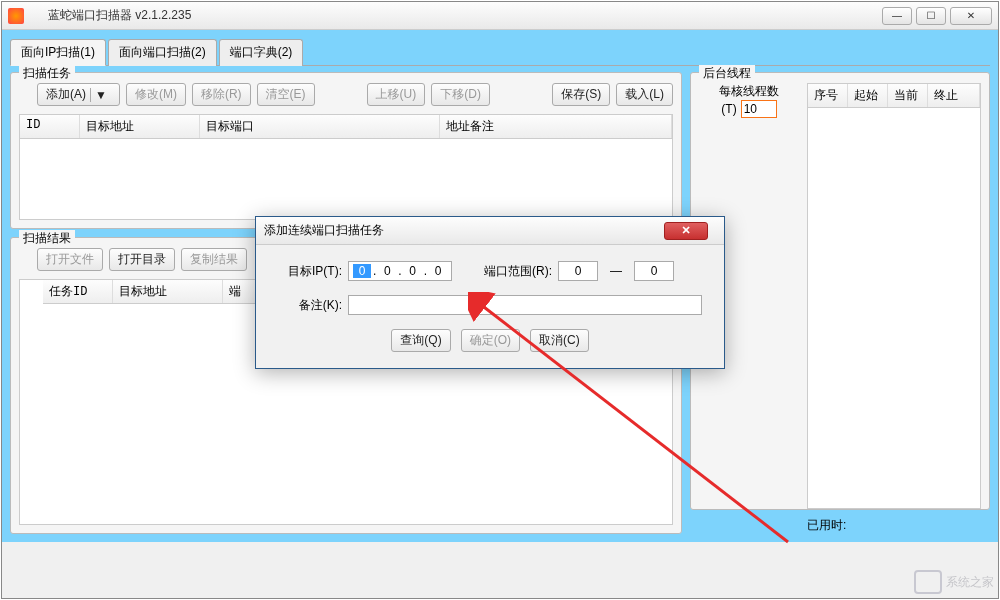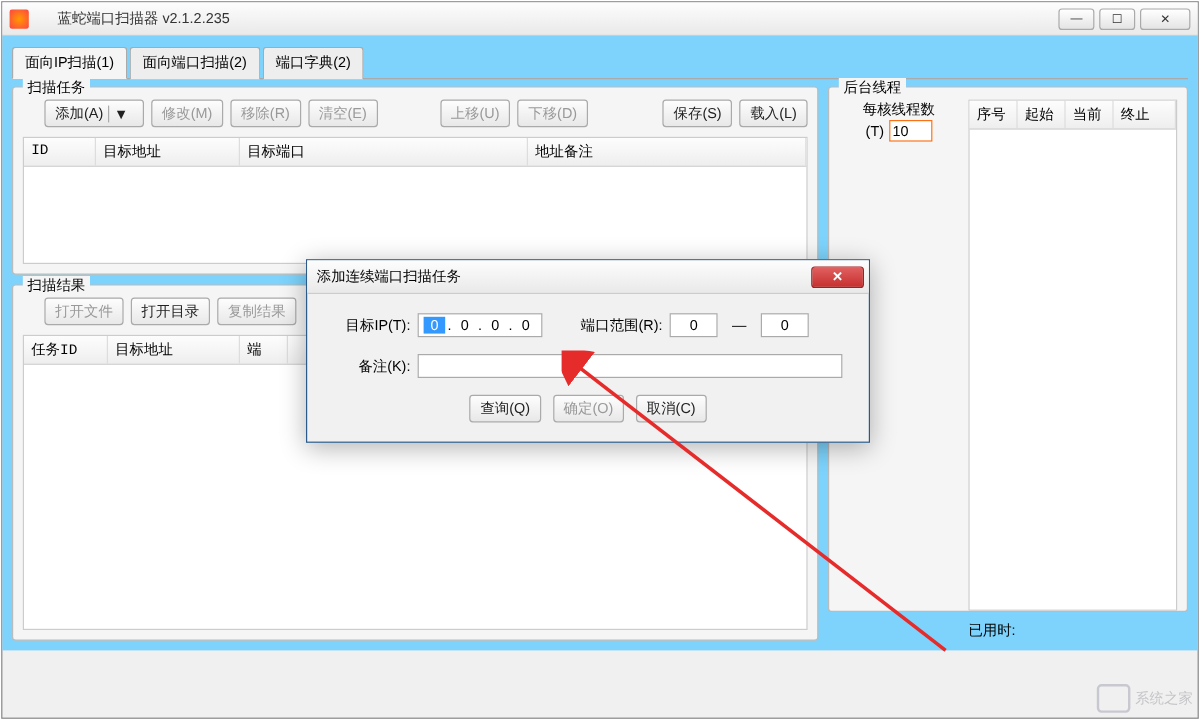--- a/index.html
+++ b/index.html
@@ -44,21 +44,21 @@
     .thread-panel input[type="text"] { width: 36px; border: 1px solid #f97316; padding: 1px 2px; }
     .chk { display: flex; align-items: flex-start; gap: 4px; }
     .chk input { margin-top: 3px; }
     
     .result-table .table-body { height: 220px; }
     .right-table .table-body { height: 400px; }
     .elapsed { margin-top: 8px; }
     
     
     .dialog { position: absolute; left: 255px; top: 216px; width: 470px; border: 1px solid #2a5a8a; background: #f1f1f1; box-shadow: 0 4px 20px rgba(0,0,0,0.3); }
-    .dialog-titlebar { height: 28px; background: linear-gradient(#fdfdfd,#e9e9e9); border-bottom: 1px solid #ccc; display: flex; align-items: center; justify-content: space-between; padding: 0 4px 0 8px; }
+    .dialog-titlebar { height: 28px; background: linear-gradient(#fdfdfd,#e9e9e9); border-bottom: 1px solid #ccc; display: flex; align-items: center; justify-content: space-between; padding: 0 16px 0 8px; }
     .dlg-close { width: 44px; height: 18px; background: linear-gradient(#e06060,#c73030); border: 1px solid #a02020; border-radius: 3px; color: #fff; display: flex; align-items: center; justify-content: center; font-size: 11px; font-weight: bold; }
     .dialog-body { padding: 16px 22px; }
     .form-row { display: flex; align-items: center; gap: 6px; margin-bottom: 14px; }
     .form-label { min-width: 64px; text-align: right; }
     .ip-input { border: 1px solid #aaa; background: #fff; padding: 2px 4px; display: inline-flex; align-items: center; gap: 2px; }
     .ip-input span.oct { width: 18px; text-align: center; display: inline-block; }
     .ip-input span.oct.sel { background: #3399ff; color: #fff; }
     .txt { border: 1px solid #aaa; padding: 2px 4px; background: #fff; }
     .txt.wide { flex: 1; }
     .txt.sm { width: 40px; text-align: center; }
@@ -145,21 +145,21 @@
             <div class="btn disabled">
                 <span>打开文件</span>
               </div>
             <div class="btn">
                 <span>打开目录</span>
               </div>
             <div class="btn disabled">
                 <span>复制结果</span>
               </div>
           </div>
-          <div class="table result-table" style="margin-top:8px;">
+          <div class="table result-table" style="margin-top:8px;padding-left:23px;">
             <div class="table-header">
               <div class="th" style="width:70px">任务ID</div>
               <div class="th" style="width:110px">目标地址</div>
               <div class="th" style="width:40px">端</div>
             </div>
             <div class="table-body"></div>
           </div>
         </div>
       </div>
 

